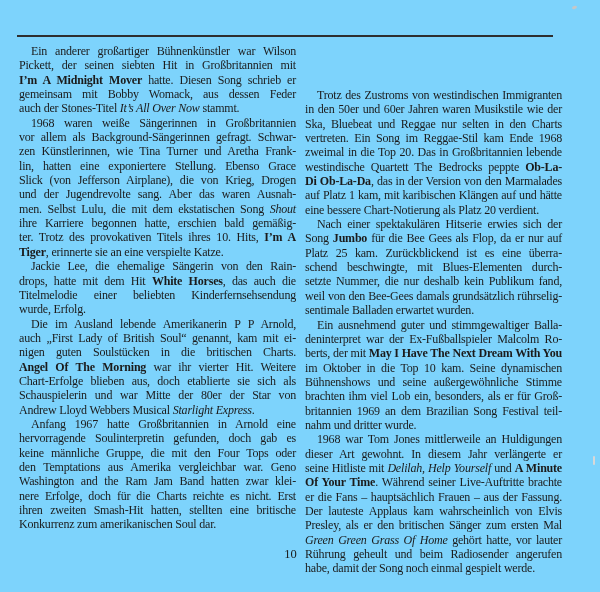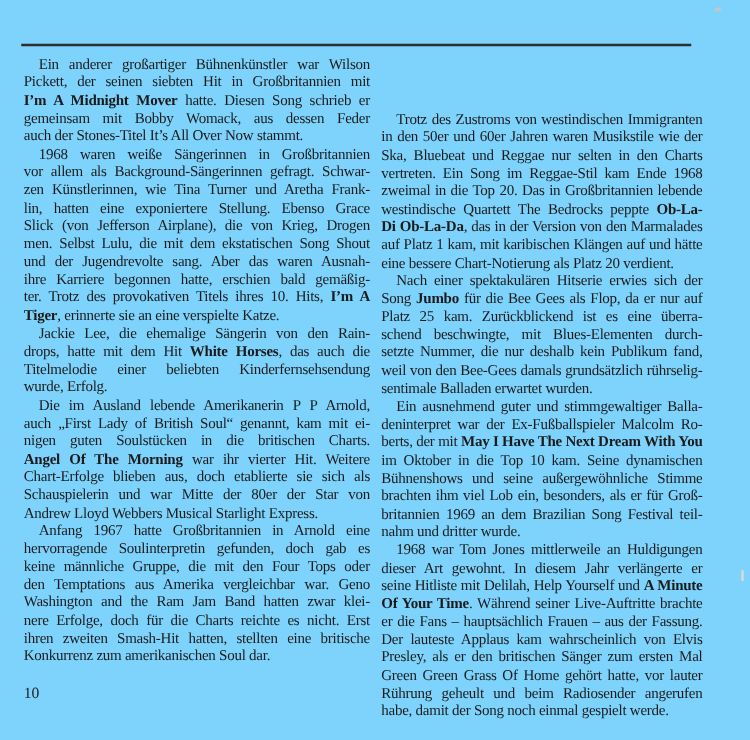--- a/index.html
+++ b/index.html
@@ -32,26 +32,27 @@
     line-height: 14.35px;
     font-size: 12px;
     letter-spacing: -0.2px;
     white-space: nowrap;
     text-align: justify;
     text-align-last: justify;
   }
   .line.first { text-indent: 12px; }
   .line.last  { text-align-last: left; }
   .b { font-weight: bold; }
-  .i { }
+  .i { font-style: italic; }
   .page-number {
     position: absolute;
     top: 547px;
     left: 19px;
     width: 543px;
+    text-align: center;
     font-size: 12.5px;
     letter-spacing: 0;
   }
   .speck-a {
     position: absolute;
     top: 6px; left: 572px;
     width: 5px; height: 3px;
     background: #c6c6c6;
     border-radius: 50%;
     transform: rotate(-15deg);
@@ -76,22 +77,22 @@
         <div class="line"><span class="b">I’m A Midnight Mover</span><span> hatte. Diesen Song schrieb er</span></div>
         <div class="line"><span>gemeinsam mit Bobby Womack, aus dessen Feder</span></div>
         <div class="line last"><span>auch der Stones-Titel </span><span class="i">It’s All Over Now</span><span> stammt.</span></div>
       </div>
       <div class="para">
         <div class="line first"><span>1968 waren weiße Sängerinnen in Großbritannien</span></div>
         <div class="line"><span>vor allem als Background-Sängerinnen gefragt. Schwar-</span></div>
         <div class="line"><span>zen Künstlerinnen, wie Tina Turner und Aretha Frank-</span></div>
         <div class="line"><span>lin, hatten eine exponiertere Stellung. Ebenso Grace</span></div>
         <div class="line"><span>Slick (von Jefferson Airplane), die von Krieg, Drogen</span></div>
+        <div class="line"><span>und der Jugendrevolte sang. Aber das waren Ausnah-</span></div>
         <div class="line"><span>men. Selbst Lulu, die mit dem ekstatischen Song </span><span class="i">Shout</span></div>
-        <div class="line"><span>und der Jugendrevolte sang. Aber das waren Ausnah-</span></div>
         <div class="line"><span>ihre Karriere begonnen hatte, erschien bald gemäßig-</span></div>
         <div class="line"><span>ter. Trotz des provokativen Titels ihres 10. Hits, </span><span class="b">I’m A</span></div>
         <div class="line last"><span class="b">Tiger</span><span>, erinnerte sie an eine verspielte Katze.</span></div>
       </div>
       <div class="para">
         <div class="line first"><span>Jackie Lee, die ehemalige Sängerin von den Rain-</span></div>
         <div class="line"><span>drops, hatte mit dem Hit </span><span class="b">White Horses</span><span>, das auch die</span></div>
         <div class="line"><span>Titelmelodie einer beliebten Kinderfernsehsendung</span></div>
         <div class="line last"><span>wurde, Erfolg.</span></div>
       </div>

